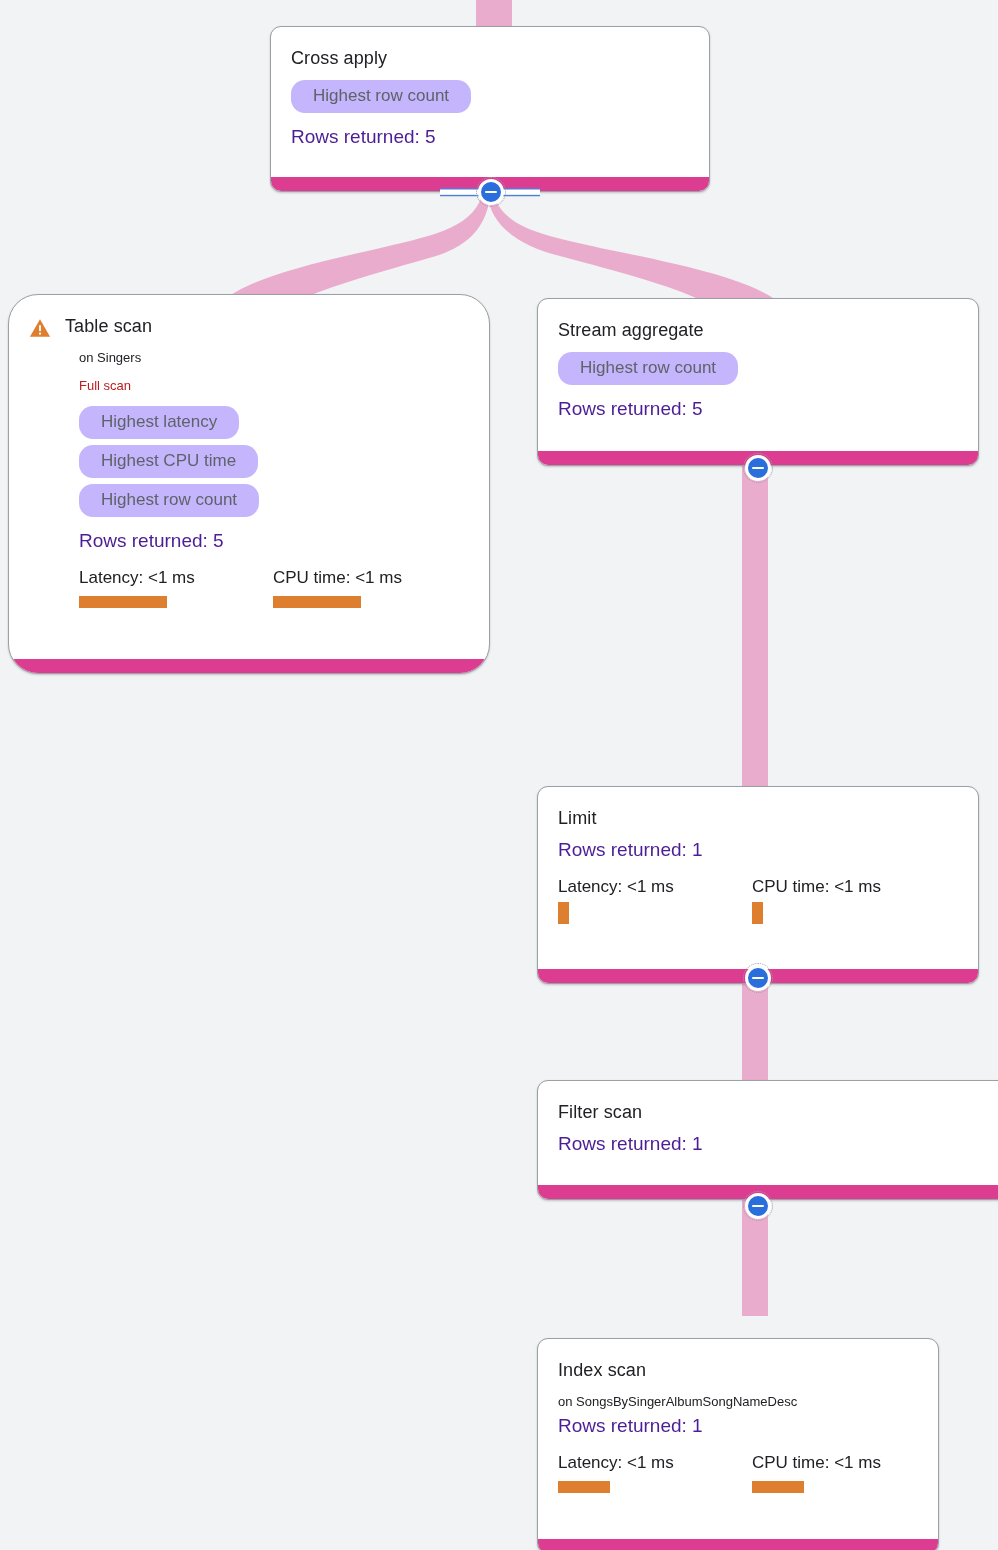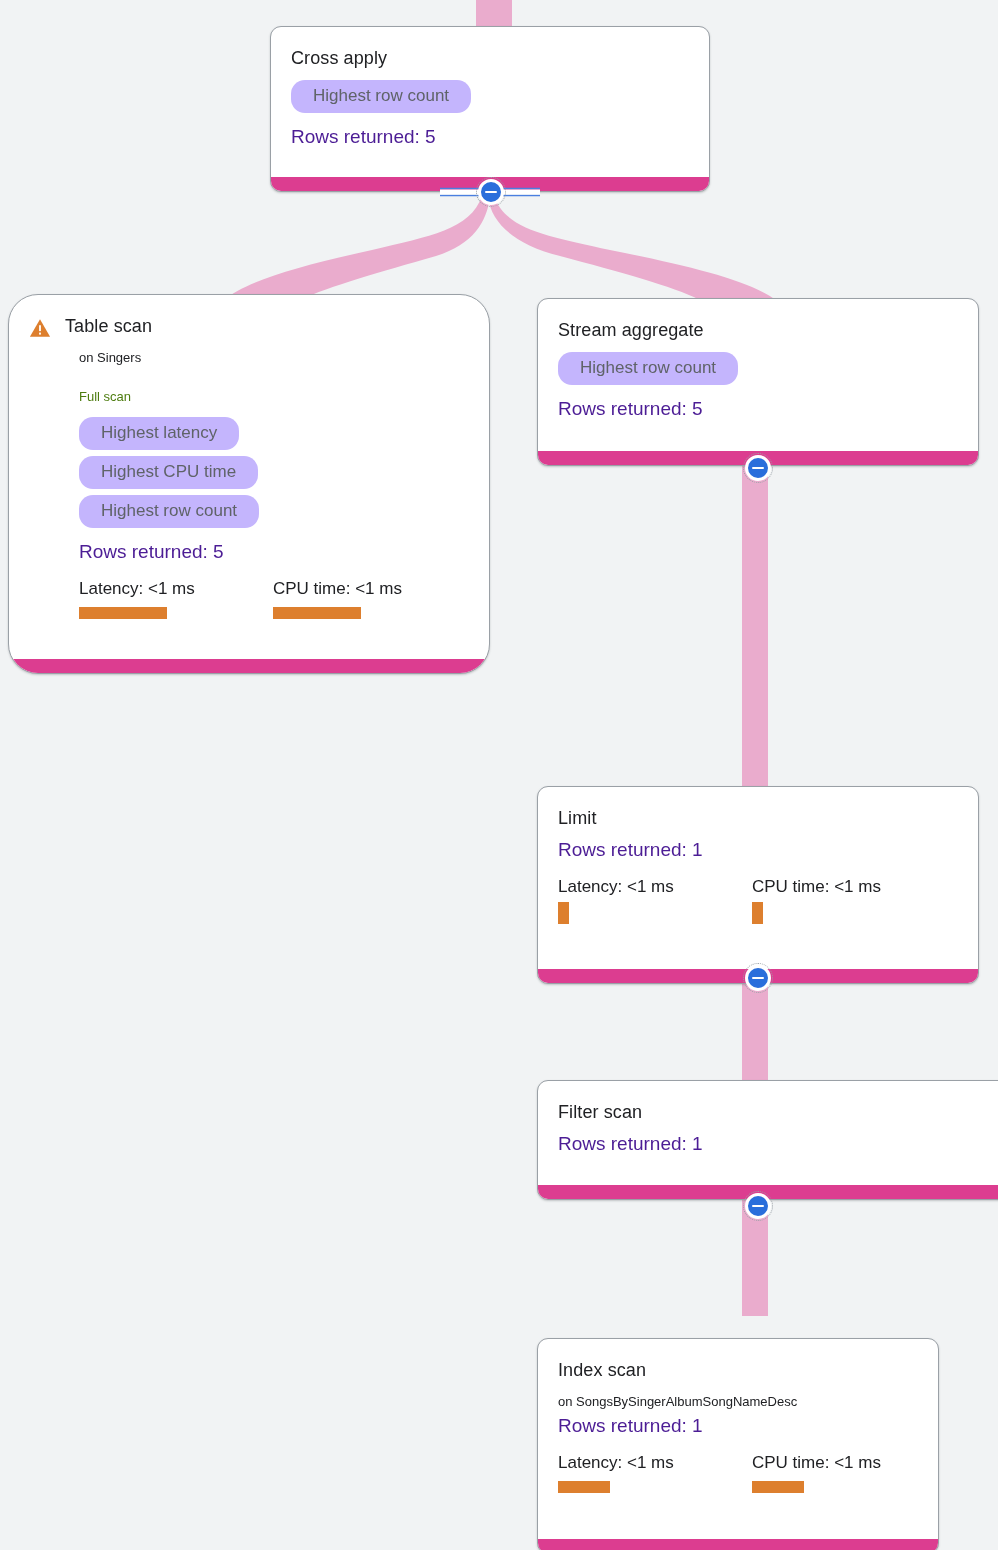--- a/index.html
+++ b/index.html
@@ -59,22 +59,22 @@
     font-weight: 400;
     letter-spacing: .1px;
   }
   .node-sub {
     font-size: 13px;
     line-height: 24px;
     color: #202124;
     margin-top: 6px;
   }
   .node-sub.muted {
-    color: #4d7c0f;
-    margin-top: 15px;
+    color: #b91c1c;
+    margin-top: 4px;
   }
   .chips {
     margin-top: 8px;
   }
   .chip {
     display: inline-block;
     background: #c4b5fd;
     color: #5f6368;
     border-radius: 14px;
     font-size: 17px;

